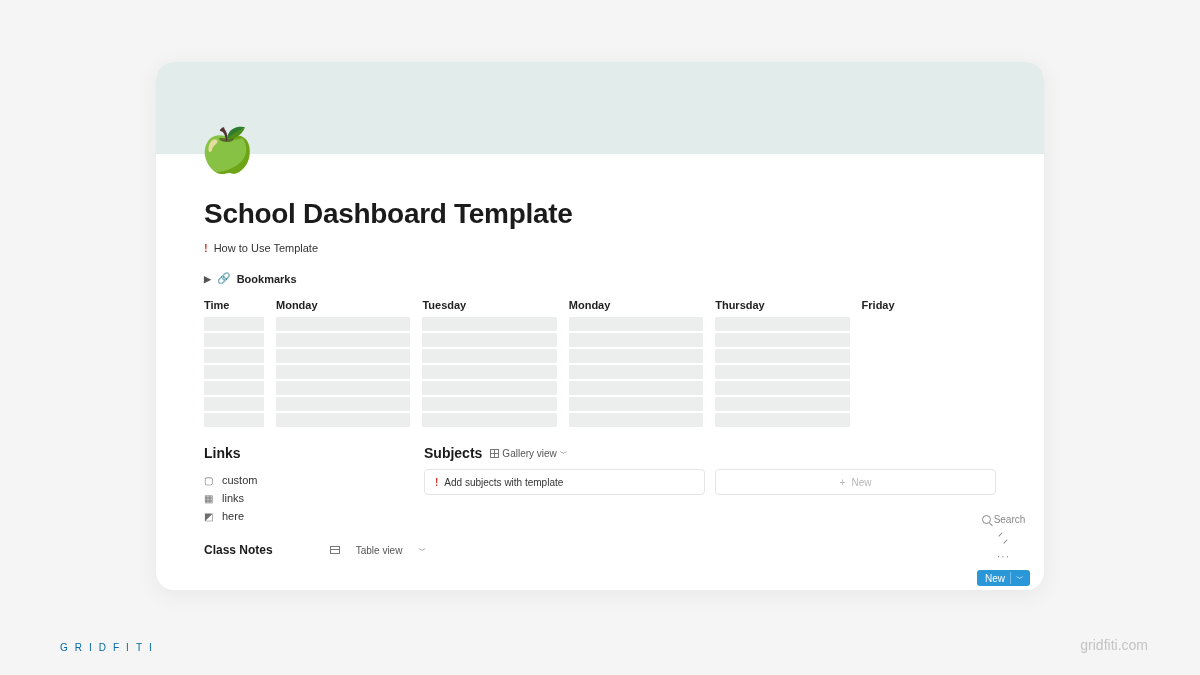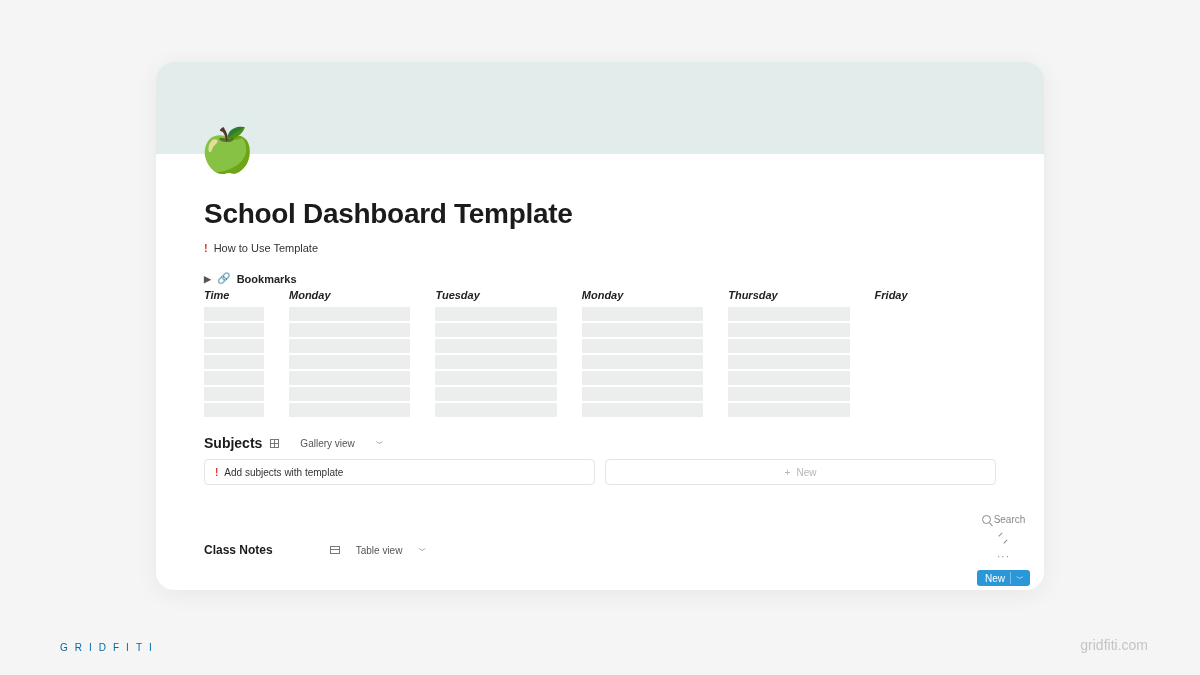--- a/index.html
+++ b/index.html
@@ -57,25 +57,24 @@
     font-size: 11px;
     color: #222;
     display: flex;
     align-items: center;
     gap: 6px;
     font-weight: 600;
   }
   .bookmarks .tri { font-size: 9px; color: #555; }
   .bookmarks .linkicon { font-size: 11px; }
   .schedule {
-    margin-top: 4px;
+    margin-top: 14px;
     display: grid;
     grid-template-columns: 60px repeat(5, 1fr);
-    column-gap: 25px;
-    font-style: italic;
+    column-gap: 12px;
   }
   .sched-head {
     font-size: 11px;
     font-weight: 700;
     color: #222;
     padding-bottom: 6px;
   }
   .sched-cell {
     height: 14px;
     background: #eceded;
@@ -122,21 +121,21 @@
     display: flex;
     align-items: center;
     gap: 8px;
     margin-bottom: 8px;
   }
   .view-switch {
     font-size: 10px;
     color: #555;
     display: flex;
     align-items: center;
-    gap: 21px;
+    gap: 3px;
   }
   .view-switch .grid-ic {
     display: inline-block;
     width: 9px; height: 9px;
     border: 1px solid #777;
     background:
       linear-gradient(#777,#777) center/1px 100% no-repeat,
       linear-gradient(#777,#777) center/100% 1px no-repeat;
   }
   .subj-cards {
@@ -317,20 +316,37 @@
           <div class="sched-cell"></div>
           <div class="sched-cell"></div>
           <div class="sched-cell"></div>
           <div class="sched-cell"></div>
           <div class="sched-cell"></div>
           <div class="sched-cell"></div>
         </div>
       </div>
 
     <div class="lower">
+      <div class="links-col">
+        <div class="sect-heading">Links</div>
+        <div id="links-list">
+            <div class="link-item">
+              <span class="licon">▢</span>
+              <span>custom</span>
+            </div>
+            <div class="link-item">
+              <span class="licon">▦</span>
+              <span>links</span>
+            </div>
+            <div class="link-item">
+              <span class="licon">◩</span>
+              <span>here</span>
+            </div>
+          </div>
+      </div>
 
       <div class="subjects-col">
         <div class="subjects-header">
           <div class="sect-heading" style="margin-bottom:0">Subjects</div>
           <div class="view-switch">
             <span class="grid-ic"></span>
             <span>Gallery view</span>
             <span style="font-size:8px;">﹀</span>
           </div>
         </div>

